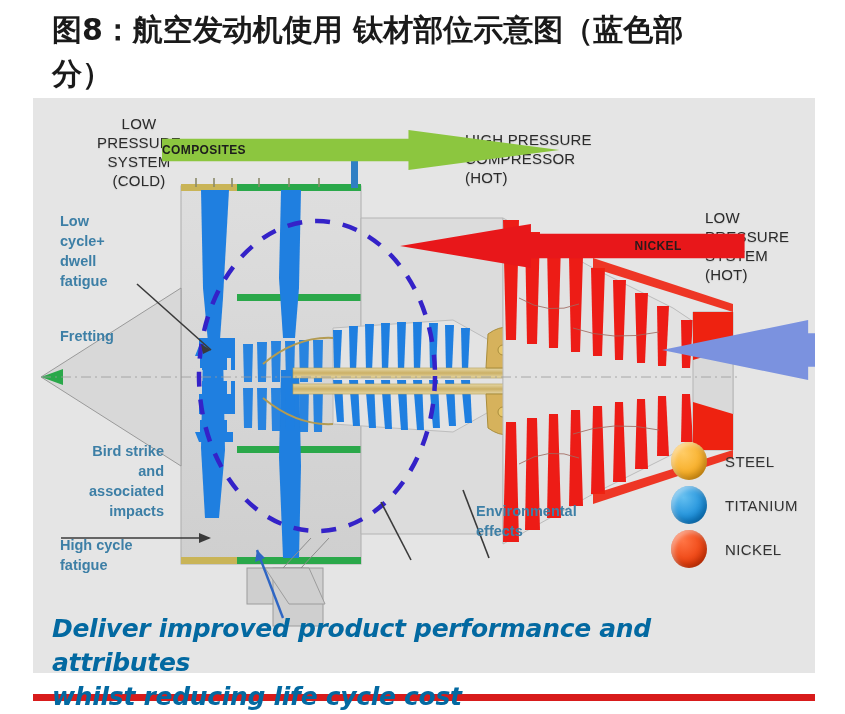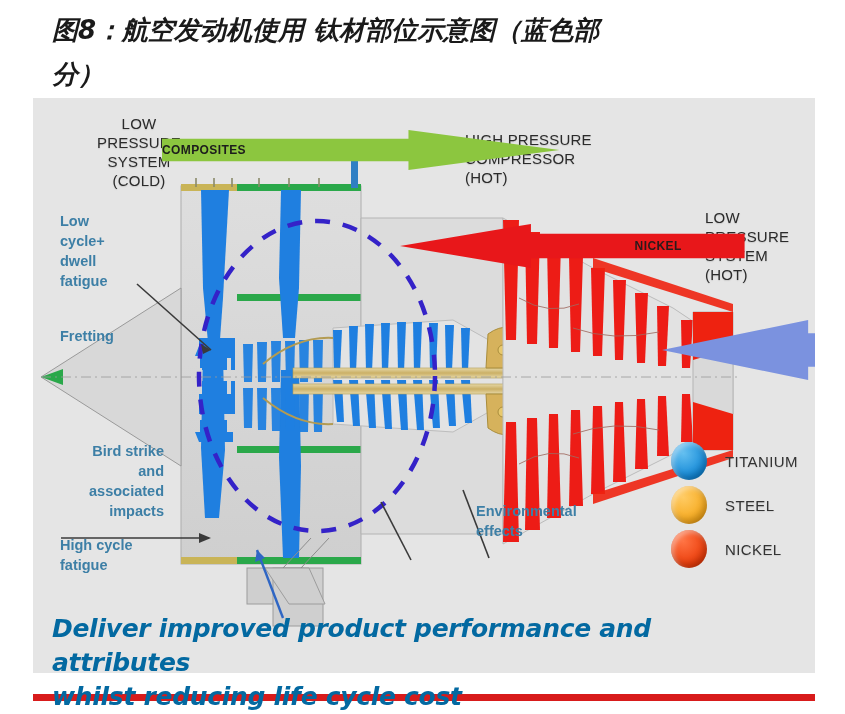--- a/index.html
+++ b/index.html
@@ -11,23 +11,22 @@
     position:relative;
   }
   #root{position:relative;width:845px;height:714px;overflow:hidden;background:#fff;}
 
   
   .title-wrap{
     position:absolute;left:52px;top:8px;width:760px;
   }
   .title-text{
     font-family:"DejaVu Sans","Liberation Sans",sans-serif;
-    font-size:26px;line-height:44px;font-weight:700;color:#1a1a1a;
+    font-size:30px;line-height:44px;font-weight:700;color:#1a1a1a;
     letter-spacing:0px;
-    font-style:italic;
   }
   .rule-top{
     position:absolute;left:33px;top:106px;width:782px;height:4px;
     background:#d01317;
   }
   .rule-bottom{
     position:absolute;left:33px;top:694px;width:782px;height:7px;
     background:#d81b1b;
   }
 
@@ -351,26 +350,26 @@
 
     <div class="ann" style="left:27px;top:437px;width:104px;">High cycle
 fatigue</div>
 
 
     <div class="ann" style="left:443px;top:403px;width:120px;">Environmental
 effects</div>
 
     <div class="legend" style="left:638px;top:341px;">
       <div class="legend-row">
+        <div class="legend-dot" style="background:radial-gradient(circle at 35% 30%, #ffcb63, #f5a81c 70%, #cf8708);"></div>
+        <div class="legend-text">STEEL</div>
+      </div>
+      <div class="legend-row">
         <div class="legend-dot" style="background:radial-gradient(circle at 35% 30%, #63bff0, #1287d6 70%, #0b6cb0);"></div>
         <div class="legend-text">TITANIUM</div>
-      </div>
-      <div class="legend-row">
-        <div class="legend-dot" style="background:radial-gradient(circle at 35% 30%, #ffcb63, #f5a81c 70%, #cf8708);"></div>
-        <div class="legend-text">STEEL</div>
       </div>
       <div class="legend-row">
         <div class="legend-dot" style="background:radial-gradient(circle at 35% 30%, #ff7343, #ea3c0a 70%, #be2a03);"></div>
         <div class="legend-text">NICKEL</div>
       </div>
     </div>
 
   </div>
 
   <div class="tagline">Deliver improved product performance and attributes

